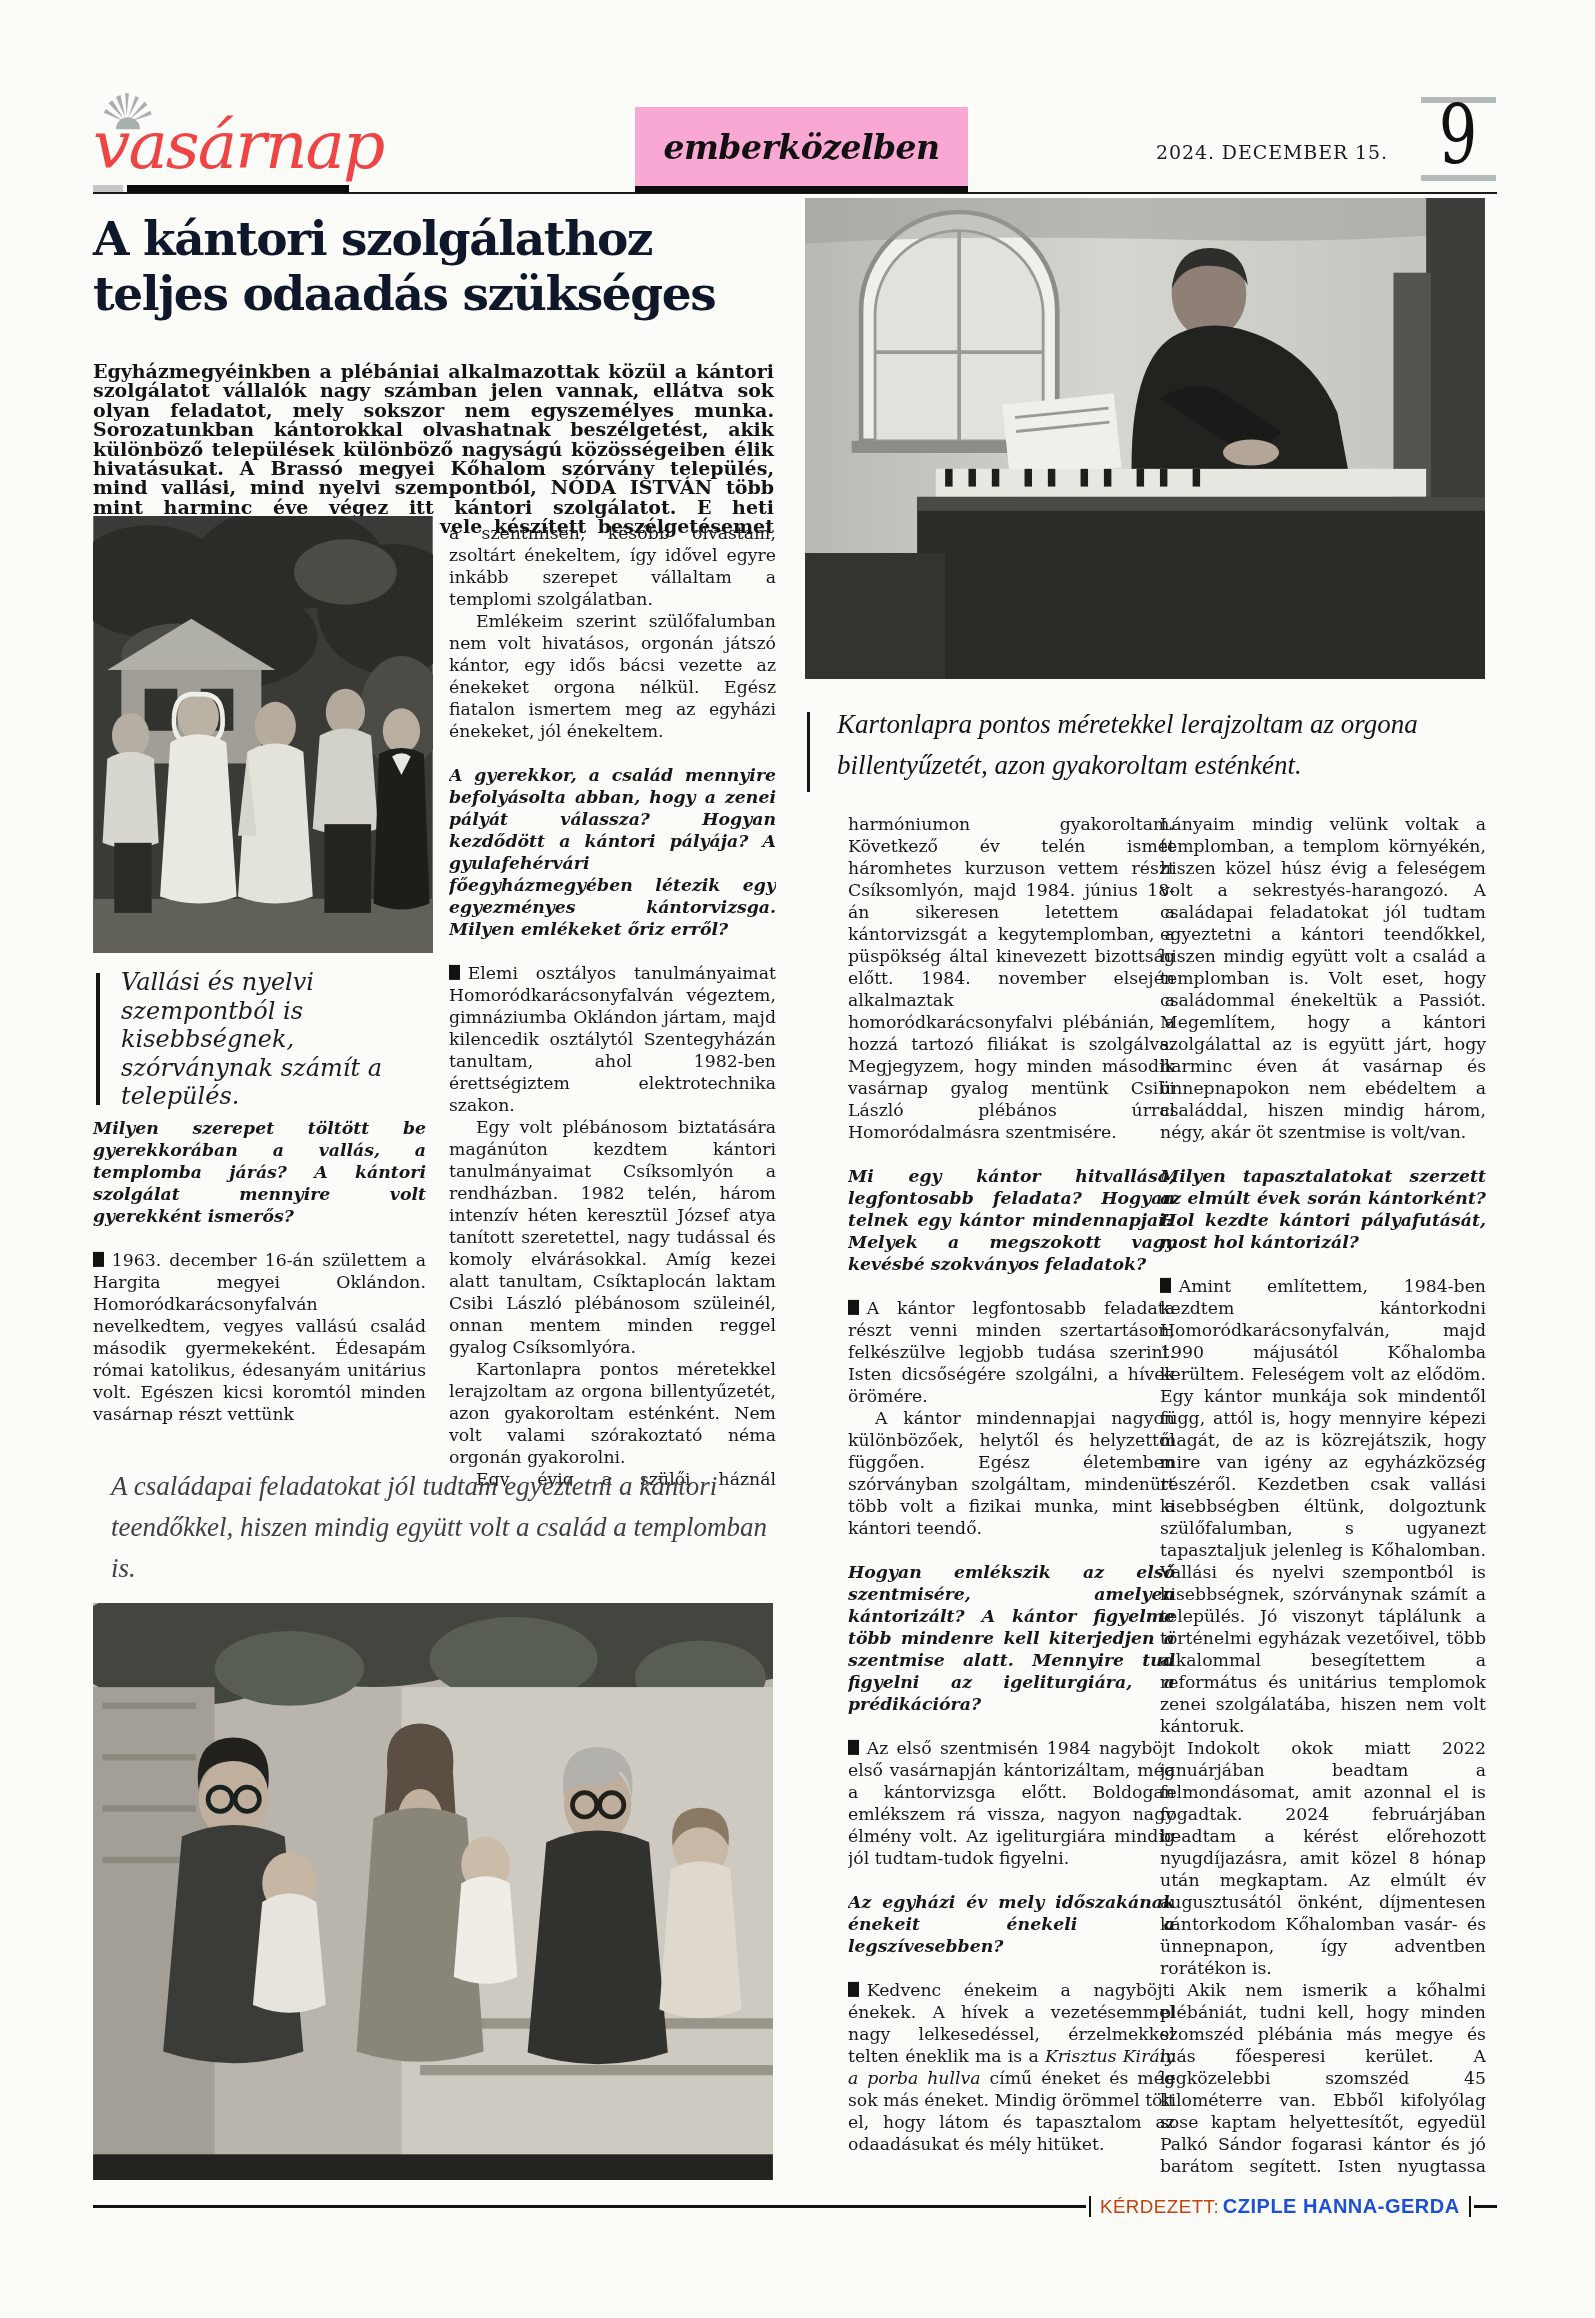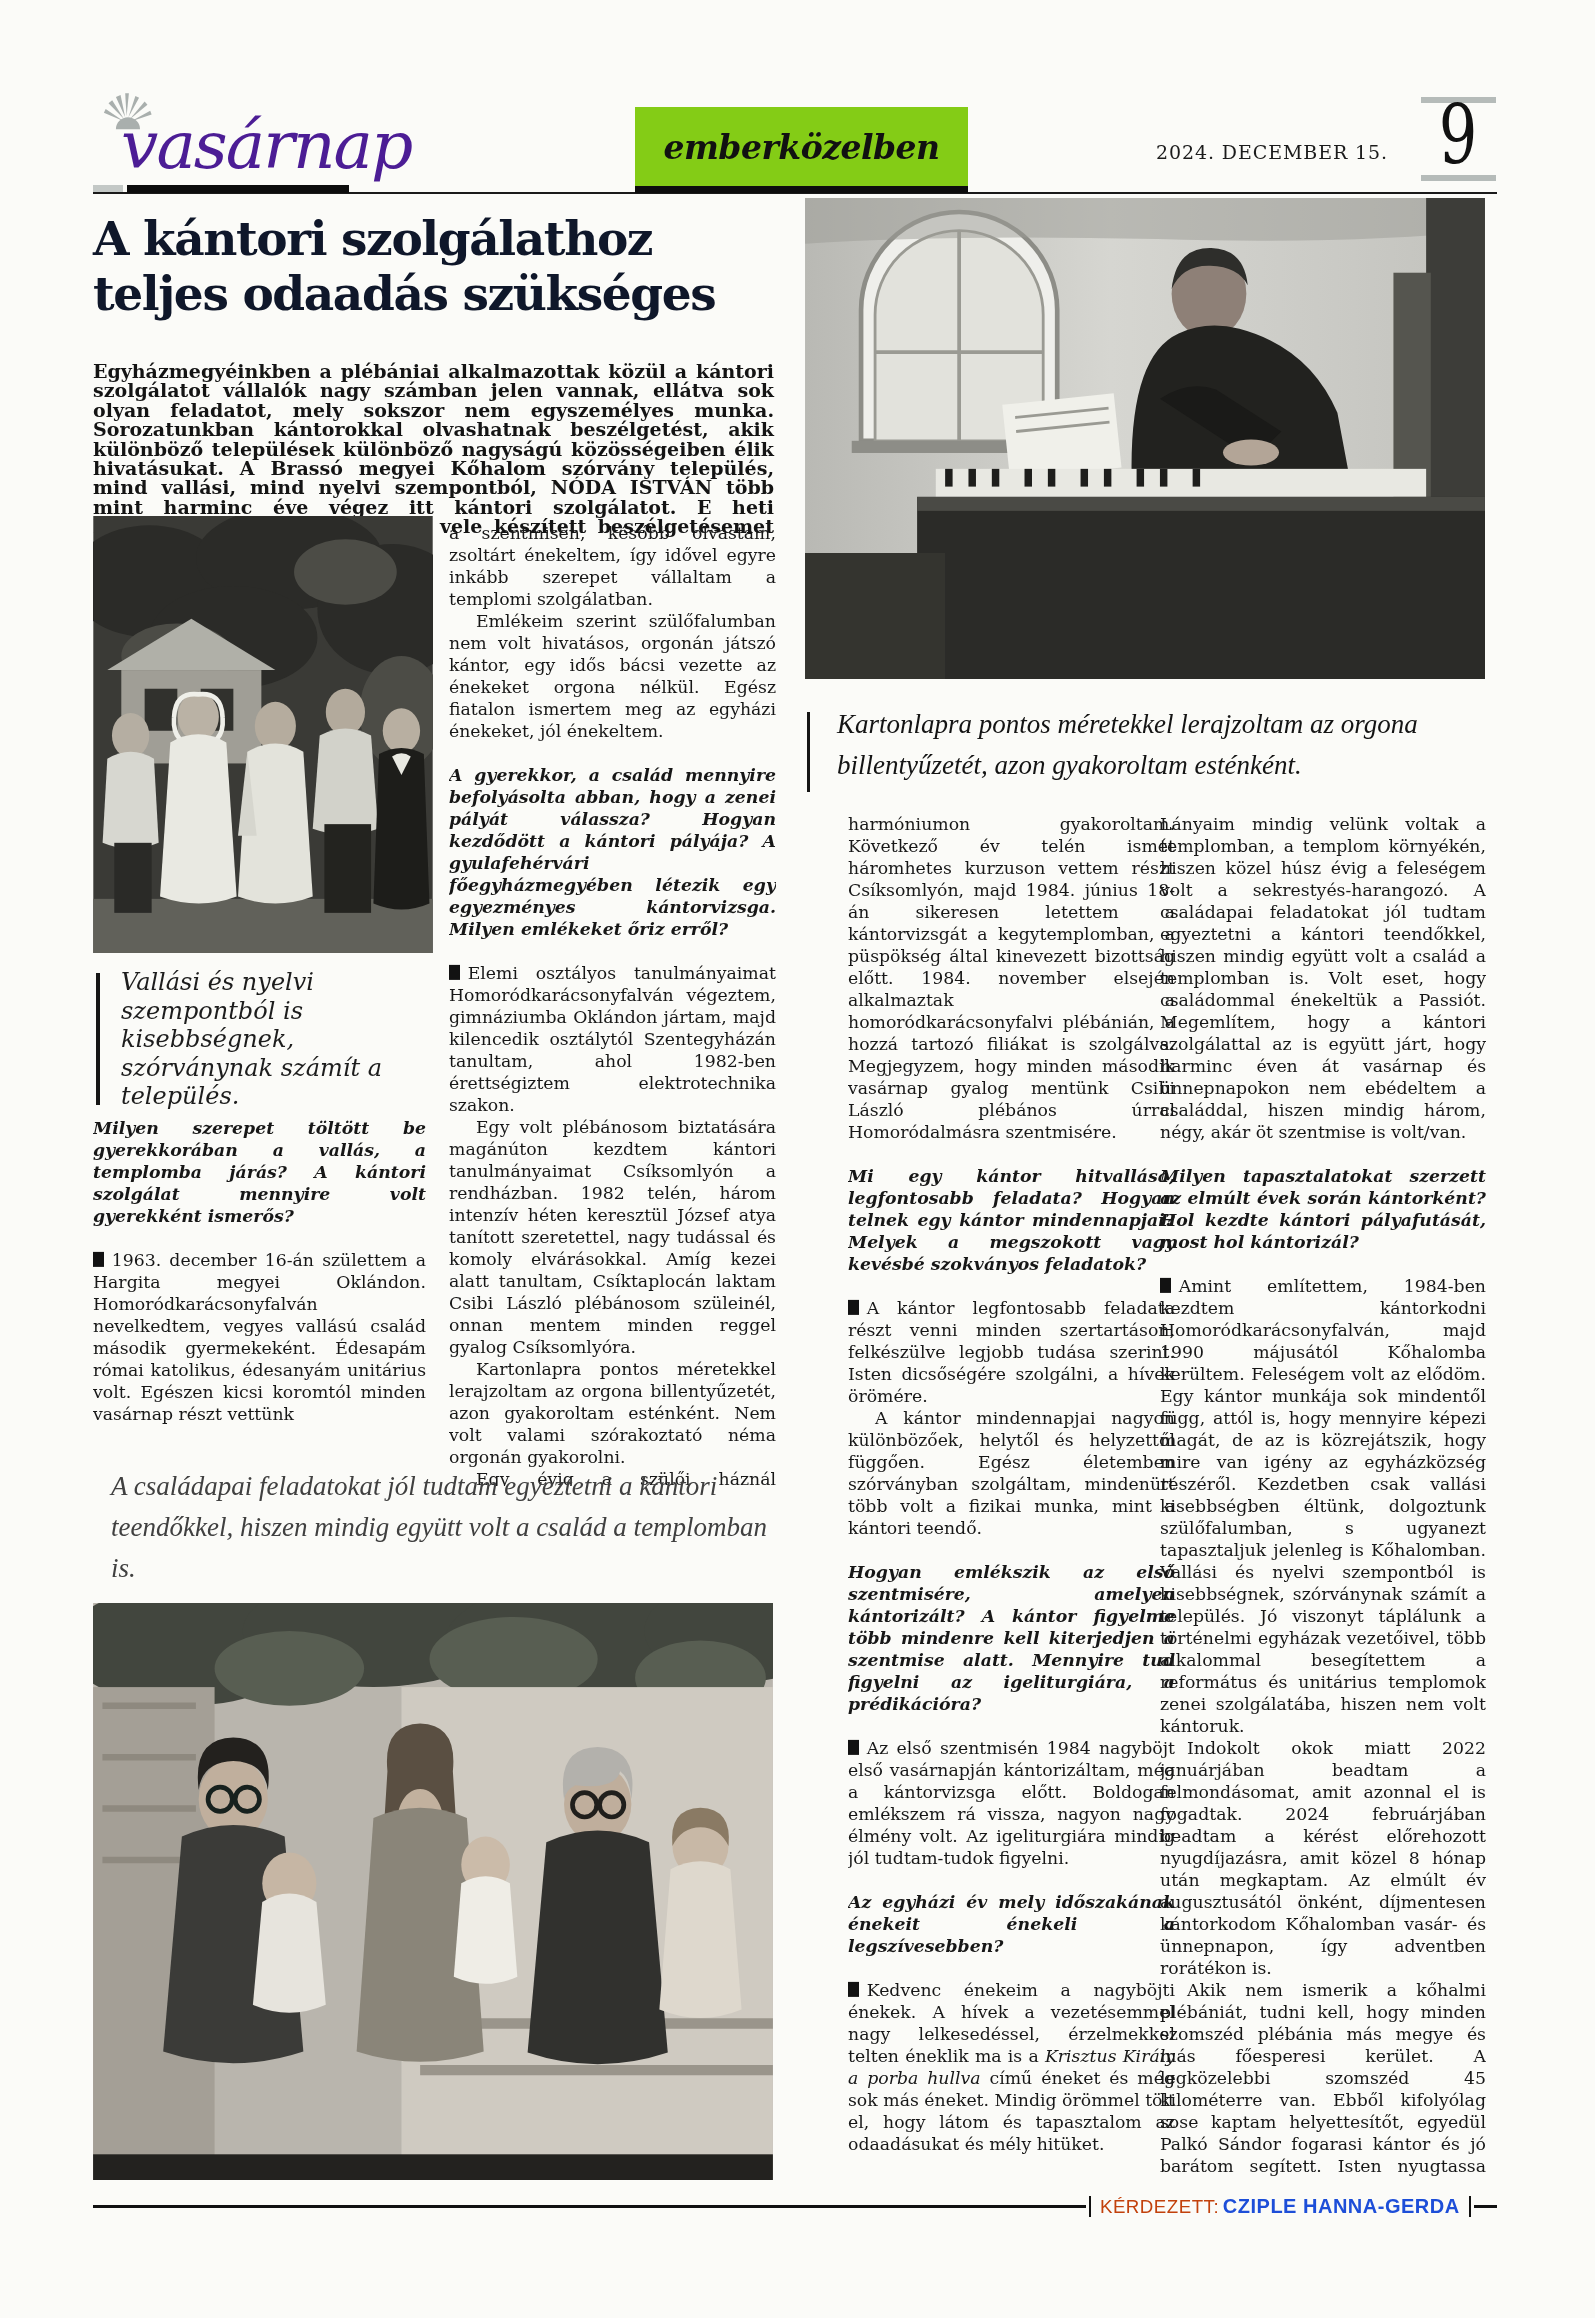--- a/index.html
+++ b/index.html
@@ -1,24 +1,24 @@
 <!DOCTYPE html>
 <html lang="hu" style="font-size:7.5px"><head>
 <meta charset="utf-8">
 <style>
   html,body{margin:0;padding:0;}
   body{width:1595px;height:2319px;background:#fbfbf8;font-family:"DejaVu Serif",serif;color:#161616;}
   .page{position:relative;width:1595px;height:2319px;overflow:hidden;}
   .abs{position:absolute;}
   
-  .logo{left:93px;top:111px;font-style:italic;font-size:66px;line-height:70px;letter-spacing:-1.9px;color:#4c1d95;z-index:3;margin-left:28px;}
+  .logo{left:93px;top:111px;font-style:italic;font-size:66px;line-height:70px;letter-spacing:-1.9px;color:#ef4444;z-index:3;}
   .logo-dash{left:93px;top:185px;width:30px;height:7px;background:#c3c8c6;z-index:1;}
   .logo-bar{left:127px;top:185px;width:222px;height:7.5px;background:#0d0d0d;z-index:2;}
   .header-rule{left:93px;top:192px;width:1404px;height:1.9px;background:#1a1a1a;}
-  .section-box{left:635px;top:107px;width:333px;height:80px;background:#84cc16;display:flex;align-items:center;justify-content:center;}
+  .section-box{left:635px;top:107px;width:333px;height:80px;background:#f9a8d4;display:flex;align-items:center;justify-content:center;}
   .section-box span{font-style:italic;font-weight:bold;font-size:33px;letter-spacing:-0.5px;color:#111;}
   .section-bar{left:635px;top:186px;width:333px;height:6.5px;background:#0d0d0d;z-index:3;}
   .date{left:1112px;top:141px;width:276px;text-align:right;font-size:19px;letter-spacing:0.9px;color:#1b1b1b;}
   .pgbar{left:1421px;width:75px;height:6px;background:#b5bbb9;}
   .pagenum{left:1421px;top:99px;width:75px;height:75px;text-align:center;}
   .pagenum span{display:inline-block;font-size:82px;line-height:74px;transform:scaleX(.74);transform-origin:center;color:#111;}
   
   .headline{left:93px;top:211px;width:710px;font-weight:bold;font-size:47px;line-height:55px;letter-spacing:-1.4px;color:#0f172a;}
   .lead{left:93px;top:343px;width:681px;font-weight:bold;font-size:19px;line-height:19.4px;text-align:justify;color:#141414;}
   

